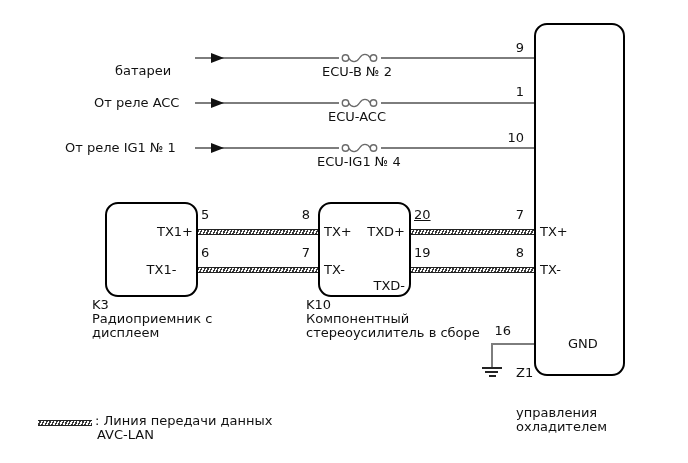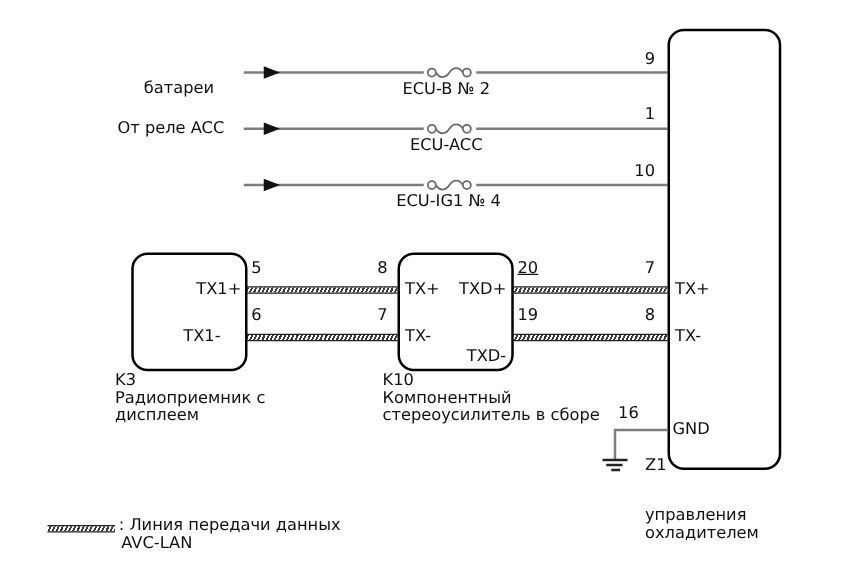--- a/index.html
+++ b/index.html
@@ -53,20 +53,21 @@
   <div class="lbl" style="left:540px;top:95px;">ACC</div>
 
   <div class="wire" style="left:195px;top:147px;width:144px;"></div>
   <div class="wire" style="left:381px;top:147px;width:153px;"></div>
   <div class="arrow" style="left:211px;top:143px;"></div>
   <svg class="fuse" style="left:339px;top:141px;" width="42" height="14" viewBox="0 0 42 14">
     <path d="M9.7 7 C12.5 11.8,17.5 11.8,20.5 7 C23.5 2.2,28.5 2.2,31.3 7" fill="none" stroke="#6a6a6a" stroke-width="1.4"></path>
     <circle cx="6.5" cy="7" r="3.2" fill="#fff" stroke="#6a6a6a" stroke-width="1.4"></circle>
     <circle cx="34.5" cy="7" r="3.2" fill="#fff" stroke="#6a6a6a" stroke-width="1.4"></circle>
   </svg>
+  <div class="lbl" style="left:65px;top:141px;">От реле IG1 № 1</div>
   <div class="lbl center" style="left:317px;top:155px;width:80px;">ECU-IG1 № 4</div>
   <div class="pin right" style="left:494px;top:131px;width:30px;">10</div>
   <div class="lbl" style="left:540px;top:140px;">IG+</div>
 
   <div class="avc" style="left:196px;top:229px;width:122px;"></div>
   <div class="avc" style="left:196px;top:267px;width:122px;"></div>
   <div class="avc" style="left:408px;top:229px;width:126px;"></div>
   <div class="avc" style="left:408px;top:267px;width:126px;"></div>
 
   <div class="pin" style="left:201px;top:208px;">5</div>
@@ -90,21 +91,21 @@
   <div class="lbl" style="left:324px;top:263px;">TX-</div>
   <div class="lbl right" style="left:352px;top:225px;width:53px;">TXD+</div>
   <div class="lbl right" style="left:352px;top:279px;width:53px;">TXD-</div>
   <div class="lbl" style="left:306px;top:298px;">K10</div>
   <div class="lbl" style="left:306px;top:312px;">Компонентный</div>
   <div class="lbl" style="left:306px;top:326px;">стереоусилитель в сборе</div>
 
   <div class="box" style="left:534px;top:23px;width:91px;height:353px;"></div>
   <div class="lbl" style="left:540px;top:225px;">TX+</div>
   <div class="lbl" style="left:540px;top:263px;">TX-</div>
-  <div class="lbl" style="left:538px;top:337px;">GND</div>
+  <div class="lbl" style="left:568px;top:337px;">GND</div>
   <div class="lbl" style="left:516px;top:366px;">Z1</div>
   <div class="lbl" style="left:516px;top:406px;">управления</div>
   <div class="lbl" style="left:516px;top:420px;">охладителем</div>
 
   <div class="wire" style="left:492px;top:343px;width:42px;"></div>
   <div class="vwire" style="left:491px;top:343px;height:25px;"></div>
   <div class="pin right" style="left:483px;top:324px;width:28px;text-align:right;">16</div>
   <div>
     <div class="gbar" style="left:482px;top:367px;width:20px;"></div>
     <div class="gbar" style="left:485px;top:371px;width:13px;"></div>

